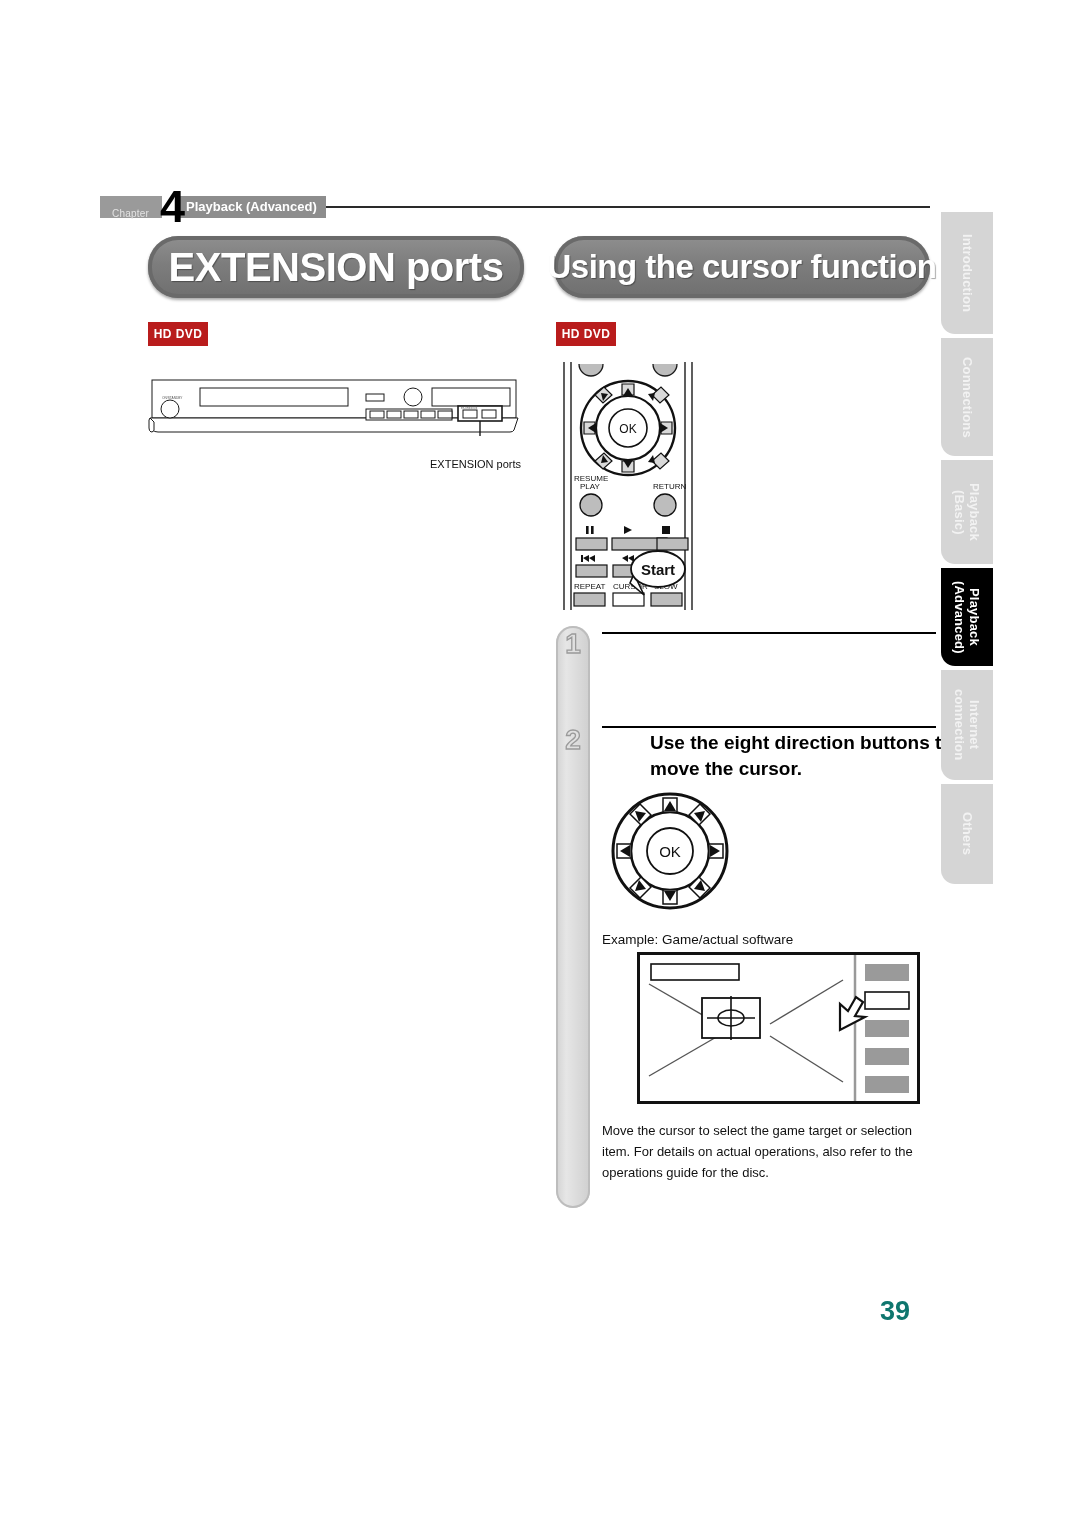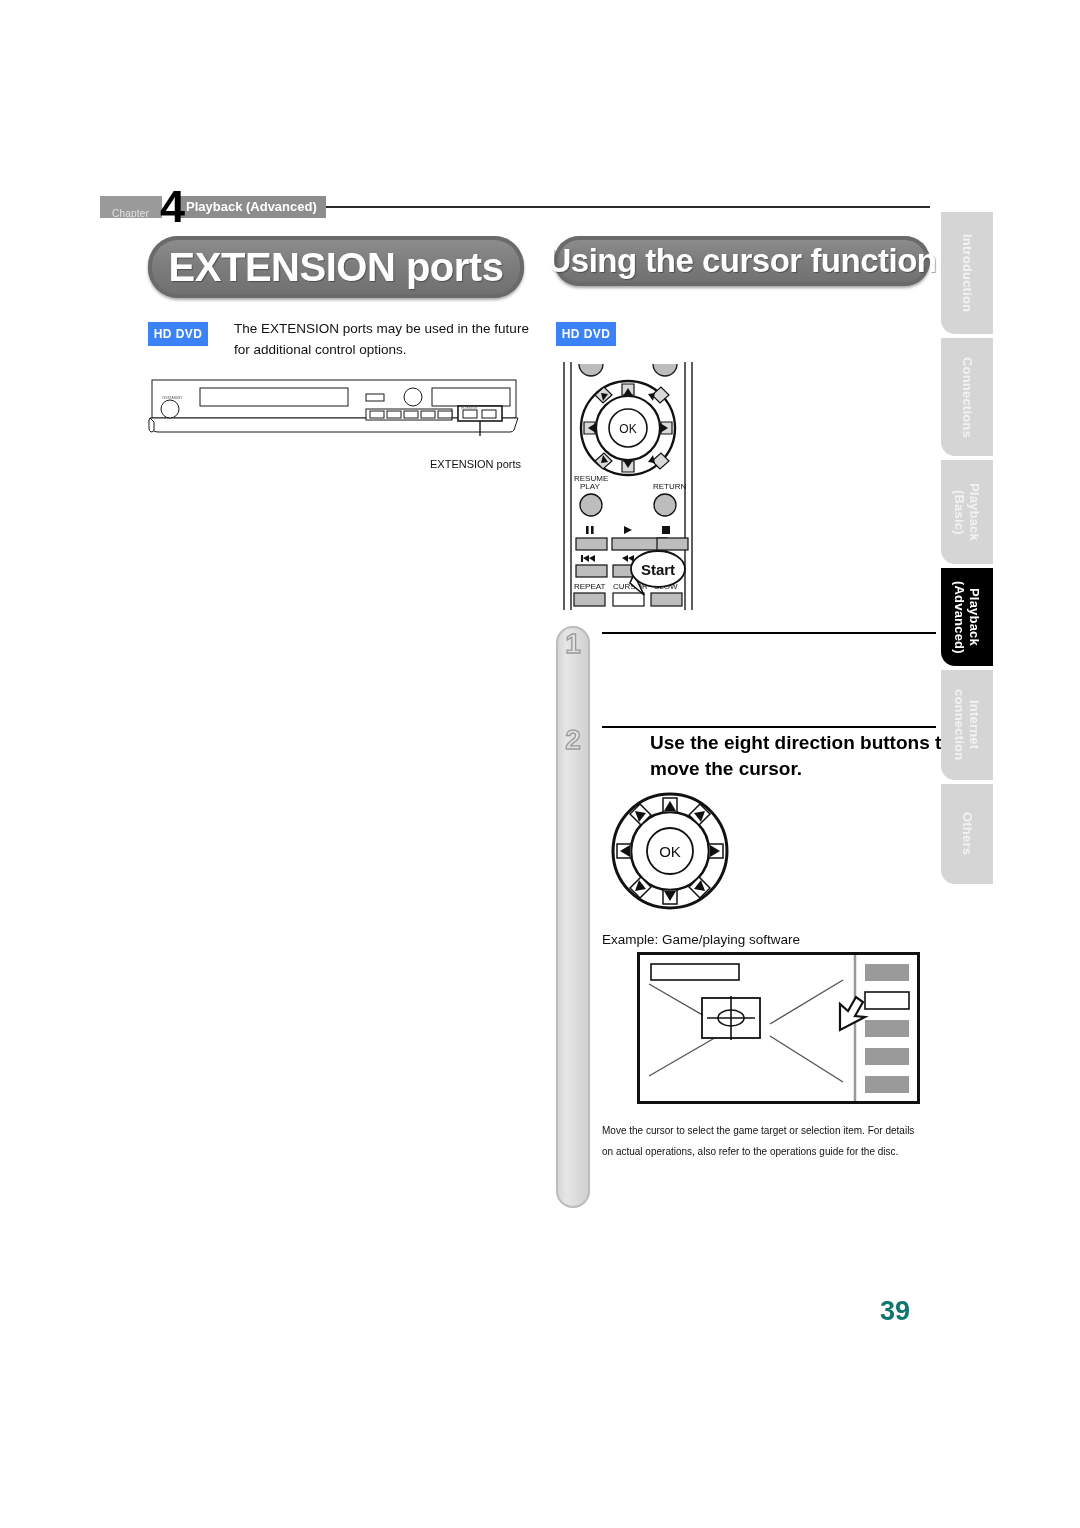--- a/index.html
+++ b/index.html
@@ -20,25 +20,25 @@
   
   .banner{position:absolute;border-radius:30px;
           background:linear-gradient(180deg,#8f8f8f 0%,#7d7d7d 45%,#6f6f6f 100%);
           box-shadow:inset 0 0 0 4px #6a6a6a, inset 0 3px 0 rgba(255,255,255,.35),
                      0 2px 3px rgba(0,0,0,.35);
           display:flex;align-items:center;justify-content:center;}
   .banner span{color:#fff;font-weight:bold;letter-spacing:-.5px;
                text-shadow:1px 1px 1px rgba(0,0,0,.35);white-space:nowrap;}
   #bannerL{left:148px;top:236px;width:376px;height:62px;}
   #bannerL span{font-size:40px;}
-  #bannerR{left:554px;top:236px;width:376px;height:50px;}
+  #bannerR{left:554px;top:236px;width:376px;height:62px;}
   #bannerR span{font-size:33px;}
 
   
-  .hddvd{position:absolute;background:#3b82f6;color:#fff;font-size:12px;font-weight:bold;
+  .hddvd{position:absolute;background:#b91c1c;color:#fff;font-size:12px;font-weight:bold;
          letter-spacing:.4px;display:flex;align-items:center;justify-content:center;}
   #hddvdL{left:148px;top:322px;width:60px;height:24px;}
   #hddvdR{left:556px;top:322px;width:60px;height:24px;}
 
   .btext{position:absolute;font-size:13.5px;line-height:21px;color:#111;}
   #btextL{left:234px;top:318px;width:300px;}
   #btextR{left:733px;top:318px;width:200px;}
 
   
   #player{position:absolute;left:148px;top:378px;width:372px;height:58px;}
@@ -67,21 +67,21 @@
   .curkey{display:inline-block;width:36px;height:22px;border:1.6px solid #000;background:#fff;
           vertical-align:-7px;position:relative;margin:0 3px;}
   .curkey b{position:absolute;left:0;right:0;top:-12px;font-size:8px;font-weight:bold;
             text-align:center;letter-spacing:-.3px;}
 
   #dpad2{position:absolute;left:604px;top:788px;width:132px;height:126px;}
 
   #exLbl{position:absolute;left:602px;top:932px;font-size:13.5px;color:#111;}
   #exScreen{position:absolute;left:637px;top:952px;width:283px;height:152px;}
 
-  #bottomText{position:absolute;left:602px;top:1120px;width:320px;font-size:10px;line-height:21px;color:#111;}
+  #bottomText{position:absolute;left:602px;top:1120px;width:320px;font-size:13px;line-height:21px;color:#111;}
 
   
   .sidetab{position:absolute;left:941px;width:52px;display:flex;align-items:center;justify-content:center;}
   .sidetab .lbl{writing-mode:vertical-rl;font-size:13px;font-weight:bold;line-height:15px;
                 text-align:center;letter-spacing:.2px;}
   .sidetab.off{background:#d5d5d5;border-radius:0 0 0 14px;}
   .sidetab.off .lbl{color:#f2f2f2;}
   .sidetab.on{background:#000;border-radius:0 0 0 14px;}
   .sidetab.on .lbl{color:#fff;}
 
@@ -103,21 +103,20 @@
   </div>
 
   <div class="banner" id="bannerL">
     <span>EXTENSION ports</span>
   </div>
   <div class="banner" id="bannerR">
     <span>Using the cursor function</span>
   </div>
 
   <div class="hddvd" id="hddvdL">HD DVD</div>
-  <div class="btext" id="btextL">The EXTENSION ports may be used in the future for additional control options.</div>
 
   <div class="hddvd" id="hddvdR">HD DVD</div>
 
   <svg id="player" viewBox="0 0 372 58">
     <g fill="none" stroke="#1a1a1a" stroke-width="1">
       <rect x="4" y="2" width="364" height="38" fill="#fff"></rect>
       <path d="M2 40 L370 40 L366 52 Q365 54 362 54 L10 54 Q6 54 5 52 Z" fill="#fff"></path>
       <path d="M2 40 L6 44 L6 52 Q6 54 3 54 Q1 53 1 50 L1 42 Z" fill="#fff"></path>
       <circle cx="22" cy="31" r="9" fill="#fff"></circle>
       <rect x="52" y="10" width="148" height="18" fill="#fff"></rect>
@@ -256,21 +255,21 @@
       <polygon points="66,113 72,103 60,103"></polygon>
       <polygon points="16,63 26,57 26,69"></polygon>
       <polygon points="116,63 106,57 106,69"></polygon>
       <polygon points="31,23 42,25 35,34"></polygon>
       <polygon points="101,23 90,25 97,34"></polygon>
       <polygon points="31,103 42,101 35,92"></polygon>
       <polygon points="101,103 90,101 97,92"></polygon>
     </g>
   </svg>
 
-  <div id="exLbl">Example: Game/playing software</div>
+  <div id="exLbl">Example: Game/actual software</div>
   <svg id="exScreen" viewBox="0 0 283 152">
     <rect x="1.5" y="1.5" width="280" height="149" fill="#fff" stroke="#111" stroke-width="3"></rect>
     <line x1="218" y1="3" x2="218" y2="149" stroke="#999" stroke-width="2.5"></line>
     <rect x="14" y="12" width="88" height="16" fill="#fff" stroke="#111" stroke-width="1.6"></rect>
     <g stroke="#555" stroke-width="1.4" fill="none">
       <line x1="12" y1="32" x2="88" y2="76"></line>
       <line x1="12" y1="124" x2="88" y2="80"></line>
       <line x1="206" y1="28" x2="133" y2="72"></line>
       <line x1="206" y1="130" x2="133" y2="84"></line>
     </g>

